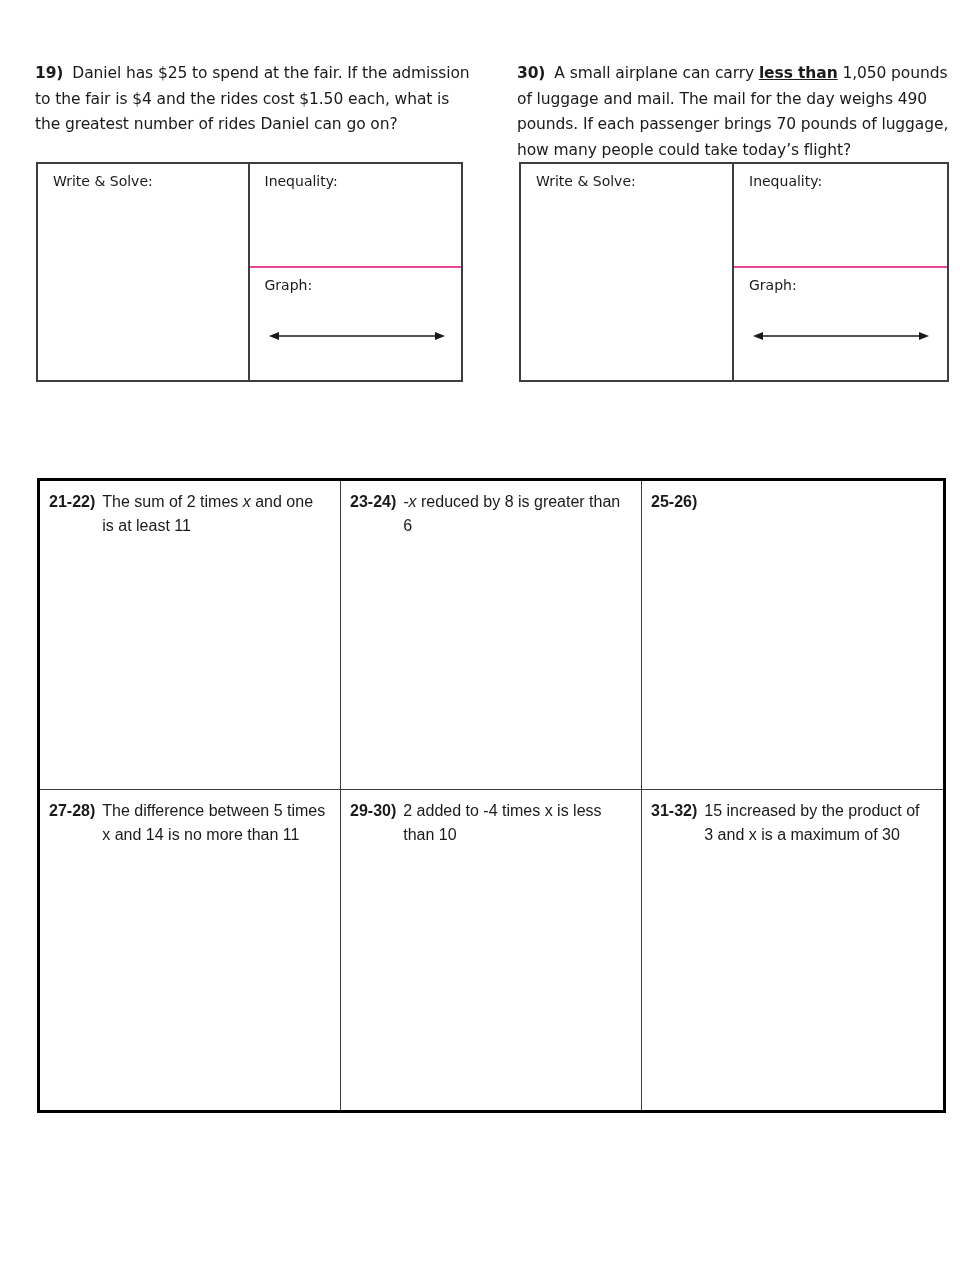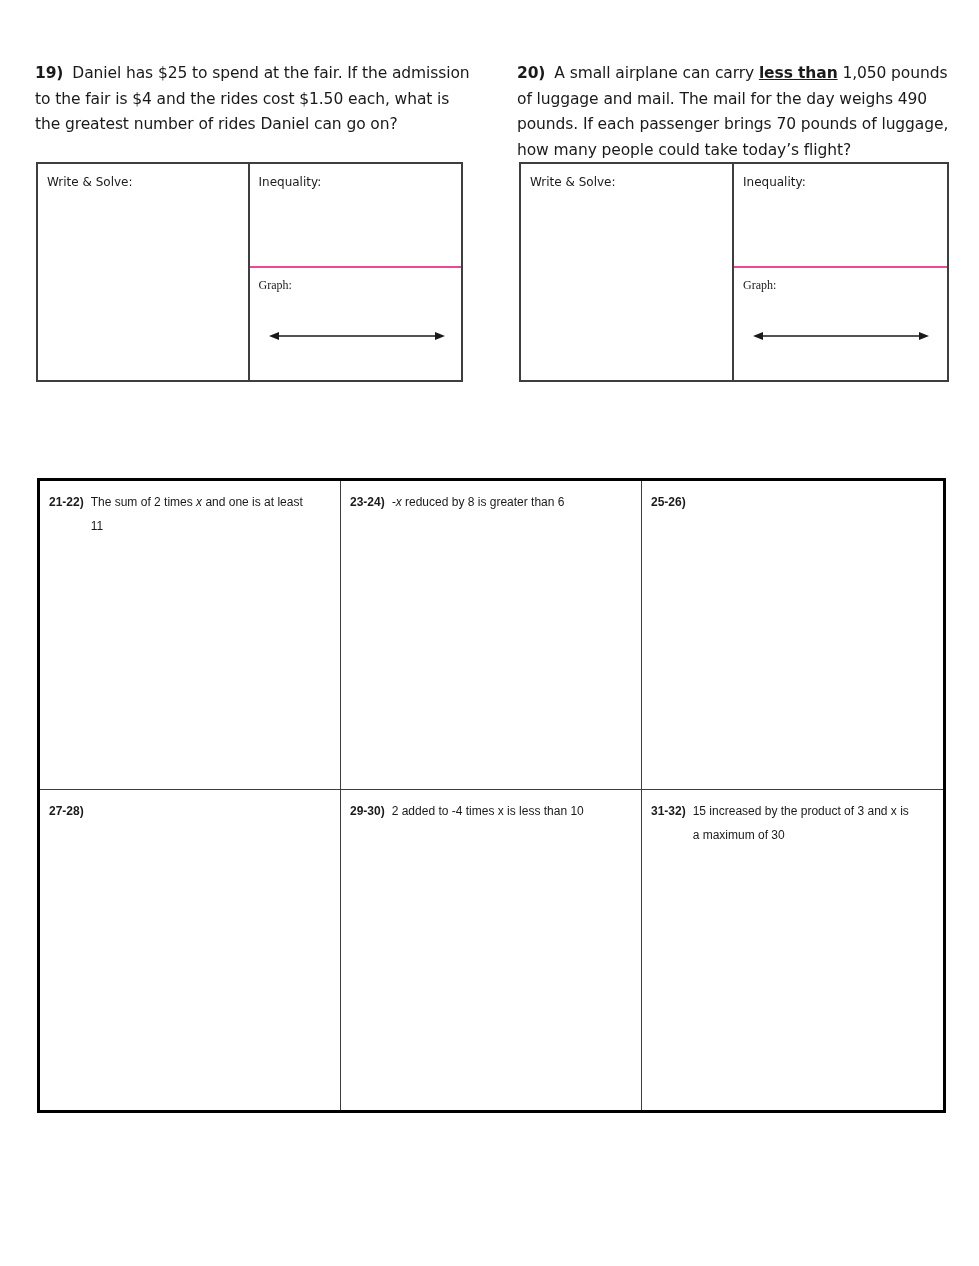--- a/index.html
+++ b/index.html
@@ -35,63 +35,63 @@
     width:50%;
     border-right:2px solid #3e3e3e;
     padding:7px 9px;
   }
   .wt-right { width:50%; display:flex; flex-direction:column; }
   .wt-ineq {
     height:104px;
     border-bottom:2px solid #ec4899;
     padding:7px 9px;
   }
-  .wt-graph { flex:1; padding:7px 9px; position:relative;font-family:Liberation Serif, serif; }
-  .wt-label { font-size:12px; }
+  .wt-graph { flex:1; padding:7px 9px; position:relative; }
+  .wt-label { font-size:14px;margin-left:6px; }
   .numline { position:absolute; left:19px; top:62px; }
 
   
   .pgrid {
     position:absolute;
     left:37px; top:478px;
     width:909px; height:635px;
     border:3px solid #000000;
     display:grid;
     grid-template-columns:1fr 1fr 1fr;
     grid-template-rows:309px auto;
     background:#fff;
     font-family:"Liberation Sans", sans-serif;
   }
   .gcell {
     padding:9px 9px 0 9px;
     display:flex;
     align-items:flex-start;
     gap:7px;
-    font-size:12px;
+    font-size:16px;
     line-height:24px;
   }
   .gcell:nth-child(1), .gcell:nth-child(2),
   .gcell:nth-child(4), .gcell:nth-child(5) { border-right:1.5px solid #3d3d3d; }
   .gcell:nth-child(1), .gcell:nth-child(2),
   .gcell:nth-child(3) { border-bottom:1.5px solid #3d3d3d; }
   .gnum { font-weight:bold; white-space:nowrap; }
   .gtext { flex:1; max-width:226px; }
   .gtext i { font-style:italic; }
 </style>
 </head>
 <body>
 
 <div class="page">
 
   <div class="top-problem" style="left:35px; top:61px; width:438px;">
     <span class="pnum">19)</span><span>Daniel has $25 to spend at the fair. If the admission to the fair is $4 and the rides cost $1.50 each, what is the greatest number of rides Daniel can go on?</span>
   </div>
 
   <div class="top-problem" style="left:517px; top:61px; width:440px;">
-    <span class="pnum">20)</span><span>A small airplane can carry </span><span class="ul">less than</span><span> 1,050 pounds of luggage and mail. The mail for the day weighs 490 pounds. If each passenger brings 70 pounds of luggage, how many people could take today’s flight?</span>
+    <span class="pnum">30)</span><span>A small airplane can carry </span><span class="ul">less than</span><span> 1,050 pounds of luggage and mail. The mail for the day weighs 490 pounds. If each passenger brings 70 pounds of luggage, how many people could take today’s flight?</span>
   </div>
 
   <div class="worktable" style="left:36px; top:162px; width:427px; height:220px;">
     <div class="wt-left">
       <span class="wt-label">Write &amp; Solve:</span>
     </div>
     <div class="wt-right">
       <div class="wt-ineq">
         <span class="wt-label">Inequality:</span>
       </div>
@@ -136,20 +136,21 @@
       <span class="gnum">23-24)</span>
       <span class="gtext"><span></span><i>-x</i><span> reduced by 8 is greater than 6</span></span>
     </div>
 
     <div class="gcell">
       <span class="gnum">25-26)</span>
     </div>
 
     <div class="gcell">
       <span class="gnum">27-28)</span>
+      <span class="gtext"><span>The difference between 5 times x and 14 is no more than 11</span><i></i><span></span></span>
     </div>
 
     <div class="gcell">
       <span class="gnum">29-30)</span>
       <span class="gtext"><span>2 added to -4 times x is less than 10</span><i></i><span></span></span>
     </div>
 
     <div class="gcell">
       <span class="gnum">31-32)</span>
       <span class="gtext"><span>15 increased by the product of 3 and x is a maximum of 30</span><i></i><span></span></span>

